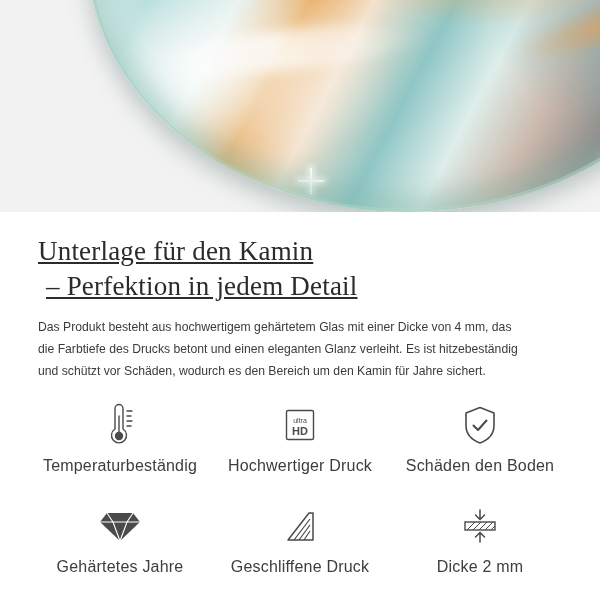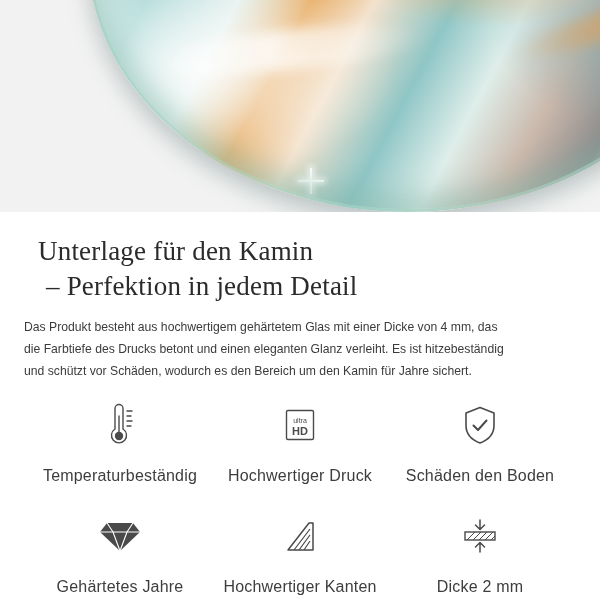--- a/index.html
+++ b/index.html
@@ -103,25 +103,26 @@
     position: absolute;
     left: 38px;
     top: 22px;
     width: 520px;
     font-family: "Liberation Serif", serif;
     font-size: 27px;
     line-height: 35px;
     color: #2b2b2b;
     font-weight: 400;
     letter-spacing: 0.2px;
+    text-decoration: underline;
   }
   .headline .l2 { display: block; margin-left: 8px; }
   .bodytext {
     position: absolute;
-    left: 24px;
+    left: 38px;
     top: 104px;
     width: 492px;
     font-size: 12.2px;
     line-height: 22px;
     color: #3b3b3b;
   }
 
   
   .features {
     position: absolute;
@@ -129,21 +130,20 @@
     top: 190px;
     width: 540px;
     display: grid;
     grid-template-columns: repeat(3, 1fr);
     grid-row-gap: 28px;
   }
   .feature {
     display: flex;
     flex-direction: column;
     align-items: center;
-    gap: 10px;
   }
   .feature .icon {
     height: 46px;
     display: flex;
     align-items: center;
     justify-content: center;
   }
   .feature .caption {
     margin-top: 9px;
     font-size: 16px;
@@ -219,21 +219,21 @@
       <div class="caption">Gehärtetes Jahre</div>
     </div>
 
     <div class="feature">
       <div class="icon">
         <svg width="46" height="44" viewBox="0 0 46 44">
           <path d="M11 36 L32 9 h4 v27 z" fill="none" stroke="#4a4a4a" stroke-width="1.5" stroke-linejoin="round"></path>
           <path d="M17 36 L33 15M22 36 L33 21M27 36 L33 27" stroke="#4a4a4a" stroke-width="1.2" fill="none"></path>
         </svg>
       </div>
-      <div class="caption">Hochwertiger Kanten</div>
+      <div class="caption">Geschliffene Druck</div>
     </div>
 
     <div class="feature">
       <div class="icon">
         <svg width="46" height="44" viewBox="0 0 46 44">
           <path d="M23 6v8M18.5 11l4.5 4.5L27.5 11" fill="none" stroke="#4a4a4a" stroke-width="1.5" stroke-linecap="round" stroke-linejoin="round"></path>
           <rect x="8" y="18" width="30" height="8" fill="none" stroke="#4a4a4a" stroke-width="1.4"></rect>
           <path d="M10 26 L18 18M16 26 L24 18M22 26 L30 18M28 26 L36 18M34 26 L38 22" stroke="#4a4a4a" stroke-width="1"></path>
           <path d="M23 38v-8M18.5 33l4.5-4.5L27.5 33" fill="none" stroke="#4a4a4a" stroke-width="1.5" stroke-linecap="round" stroke-linejoin="round"></path>
         </svg>

